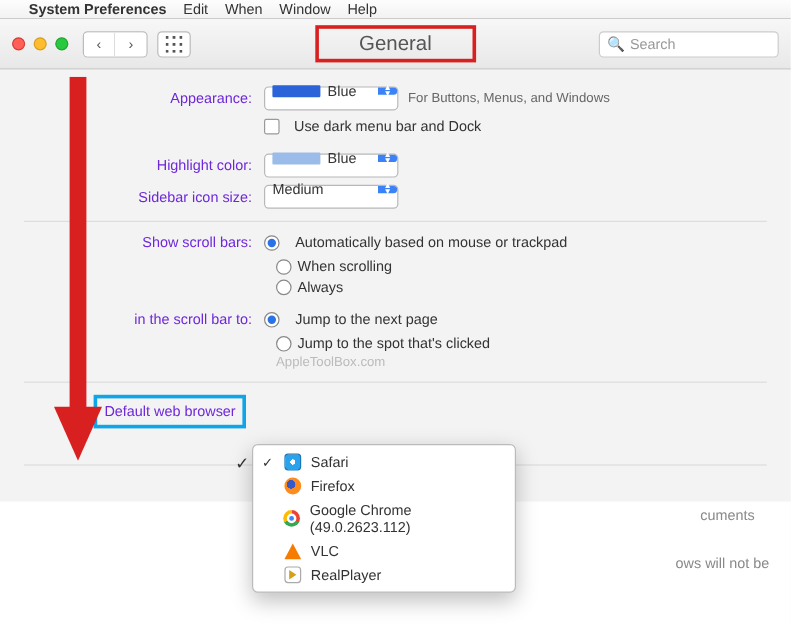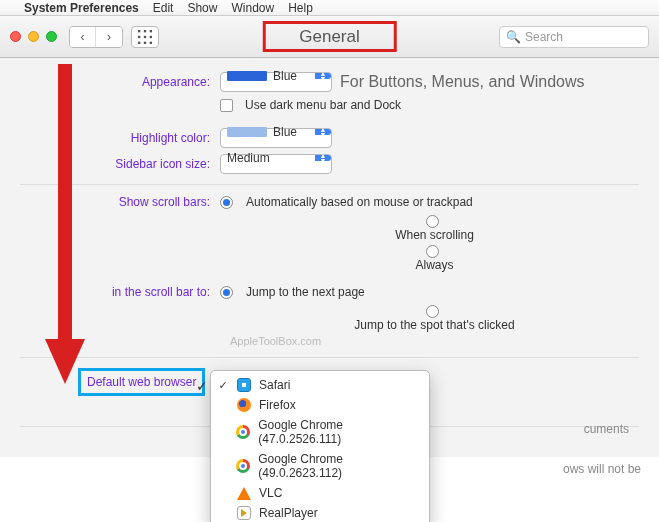--- a/index.html
+++ b/index.html
@@ -22,26 +22,26 @@
 .title-box { border: 3px solid #d92020; padding: 3px 34px; }
 .search { margin-left: auto; width: 150px; height: 22px; border: 1px solid #ccc; border-radius: 4px; background: #fff; display: flex; align-items: center; padding: 0 6px; color: #999; gap: 4px; }
 .content { background: #f3f3f3; padding: 14px 20px 20px 20px; position: relative; }
 .row { display: flex; align-items: center; margin-bottom: 6px; }
 .lab { width: 200px; text-align: right; padding-right: 10px; color: #6d28d9; font-size: 12px; }
 .ctrl { display: flex; align-items: center; gap: 8px; }
 .select { display: inline-flex; align-items: center; justify-content: space-between; height: 20px; border: 1px solid #b8b8b8; border-radius: 4px; background: #fff; font-size: 12px; padding: 0 0 12px 6px; min-width: 112px; }
 .select .swatch { width: 40px; height: 10px; background: #2a64d8; border-radius: 1px; margin-right: 6px; }
 .select .txt { flex: 1; }
 .select .arrows { width: 16px; height: 100%; background: #3b82f6; border-radius: 0 3px 3px 0; display: flex; flex-direction: column; align-items: center; justify-content: center; color: #fff; font-size: 7px; line-height: 5px; }
-.hint { color: #666; font-size: 16px; }
+.hint { color: #666; font-size: 11px; }
 .checkbox { width: 13px; height: 13px; border: 1px solid #999; border-radius: 2px; background: #fff; display: inline-block; margin-right: 4px; }
 .hr { border: none; border-top: 1px solid #ddd; margin: 10px 0; }
 .radio { width: 13px; height: 13px; border: 1px solid #888; border-radius: 50%; background: #fff; display: inline-flex; align-items: center; justify-content: center; margin-right: 5px; }
 .radio.checked::after { content:""; width:7px; height:7px; background:#2a72e8; border-radius:50%; }
-.optline { display: flex; align-items: center; margin-left: 210px; margin-bottom: 3px; font-size: 12px; flex-direction: column; }
+.optline { display: flex; align-items: center; margin-left: 210px; margin-bottom: 3px; font-size: 12px; }
 .watermark { color: #bbb; font-size: 11px; margin-left: 210px; margin-top: 2px; }
 .red-box { border: 3px solid #0ea5e9; padding: 4px 6px; display: inline-block; }
 .arrow { position: absolute; left: 40px; top: 64px; width: 50px; height: 320px; pointer-events: none; }
 .dropdown { position: absolute; left: 210px; top: 370px; width: 220px; background: #fff; border: 1px solid #bbb; border-radius: 5px; box-shadow: 0 6px 18px rgba(0,0,0,.25); padding: 4px 0; z-index: 10; }
 .dropdown .item { display: flex; align-items: center; padding: 3px 10px 3px 6px; gap: 8px; font-size: 12px; cursor: pointer; }
 .dropdown .chk { width: 12px; text-align: center; font-size: 11px; color: #333; }
 .ico { width: 14px; height: 14px; border-radius: 3px; display: inline-block; flex-shrink: 0; }
 .ico.safari { background: radial-gradient(circle at 50% 50%, #fff 25%, #2aa3ef 26%); border:1px solid #1a78b8; }
 .ico.firefox { background: radial-gradient(circle at 40% 40%, #3758c9 30%, #ff8c1a 31%); border-radius:50%; }
 .ico.chrome { background: conic-gradient(#ea4335 0 120deg,#34a853 120deg 240deg,#fbbc05 240deg 360deg); border-radius:50%; position:relative; }
@@ -52,21 +52,21 @@
 .checkmark-pre { position: absolute; left: 196px; top: 378px; font-size: 14px; }
 .faint { color: #888; }
 </style>
 </head>
 <body>
 
 <div class="menubar">
   <span class="apple"></span>
   <span class="appname">System Preferences</span>
   <span>Edit</span>
-  <span>Show</span>
+  <span>When</span>
   <span>Window</span>
   <span>Help</span>
 </div>
 
 <div class="toolbar">
   <div class="traffic">
     <span class="dot red"></span>
     <span class="dot yel"></span>
     <span class="dot grn"></span>
   </div>
@@ -196,25 +196,20 @@
       <span>Safari</span>
     </div>
   <div class="item">
       <span class="chk"></span>
       <span class="ico firefox"></span>
       <span>Firefox</span>
     </div>
   <div class="item">
       <span class="chk"></span>
       <span class="ico chrome"></span>
-      <span>Google Chrome (47.0.2526.111)</span>
-    </div>
-  <div class="item">
-      <span class="chk"></span>
-      <span class="ico chrome"></span>
       <span>Google Chrome (49.0.2623.112)</span>
     </div>
   <div class="item">
       <span class="chk"></span>
       <span class="ico vlc"></span>
       <span>VLC</span>
     </div>
   <div class="item">
       <span class="chk"></span>
       <span class="ico realplayer"></span>

